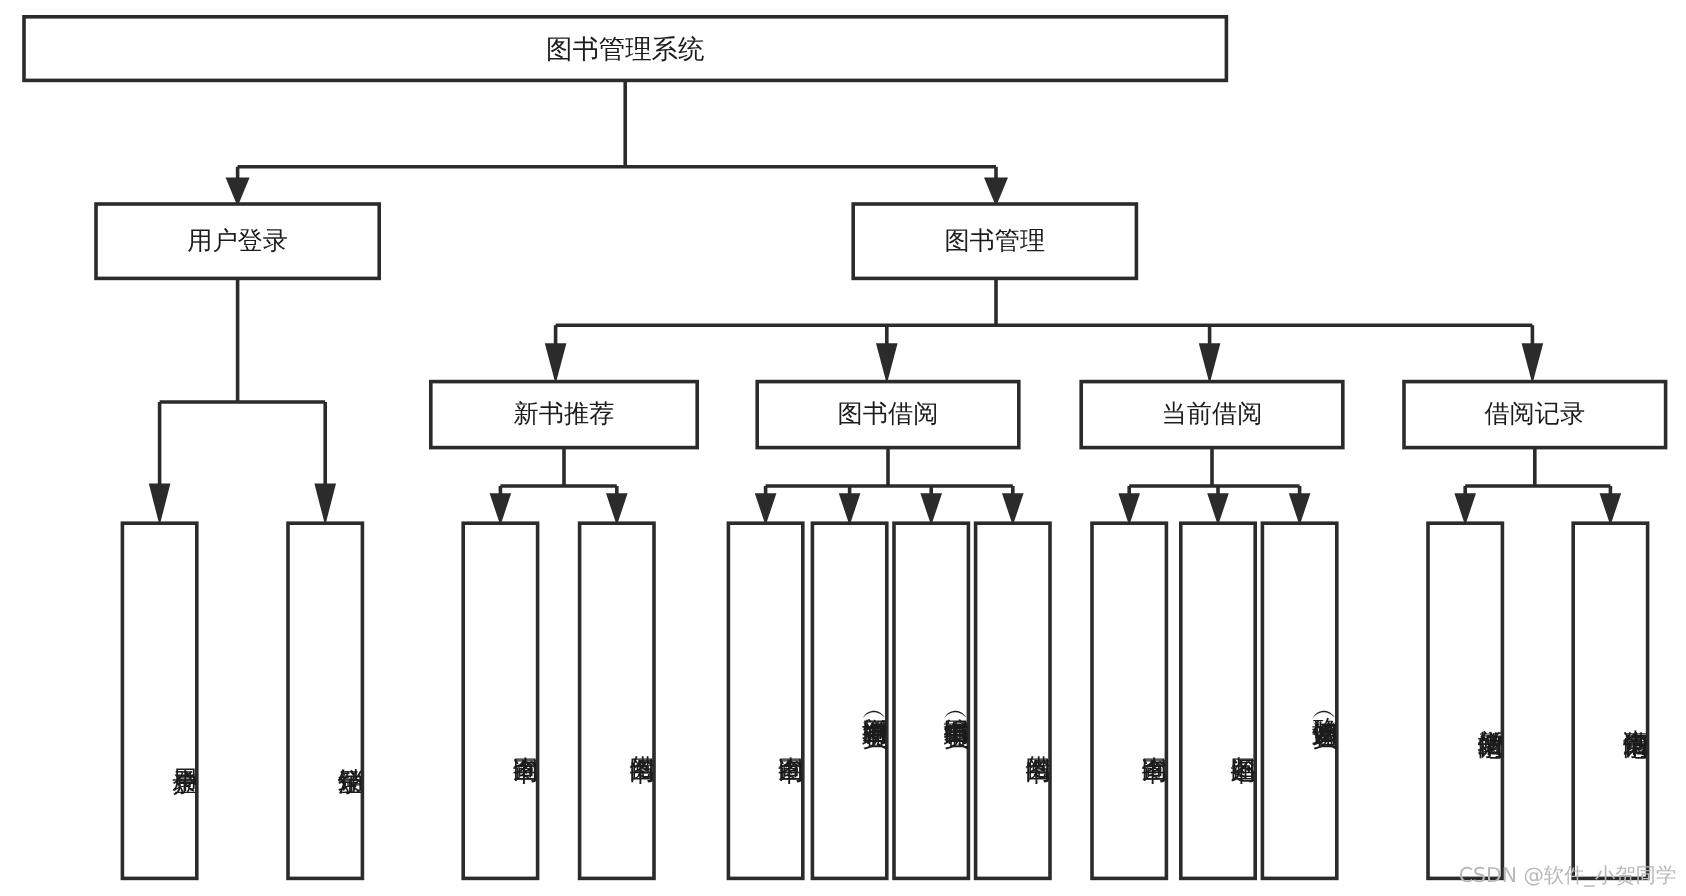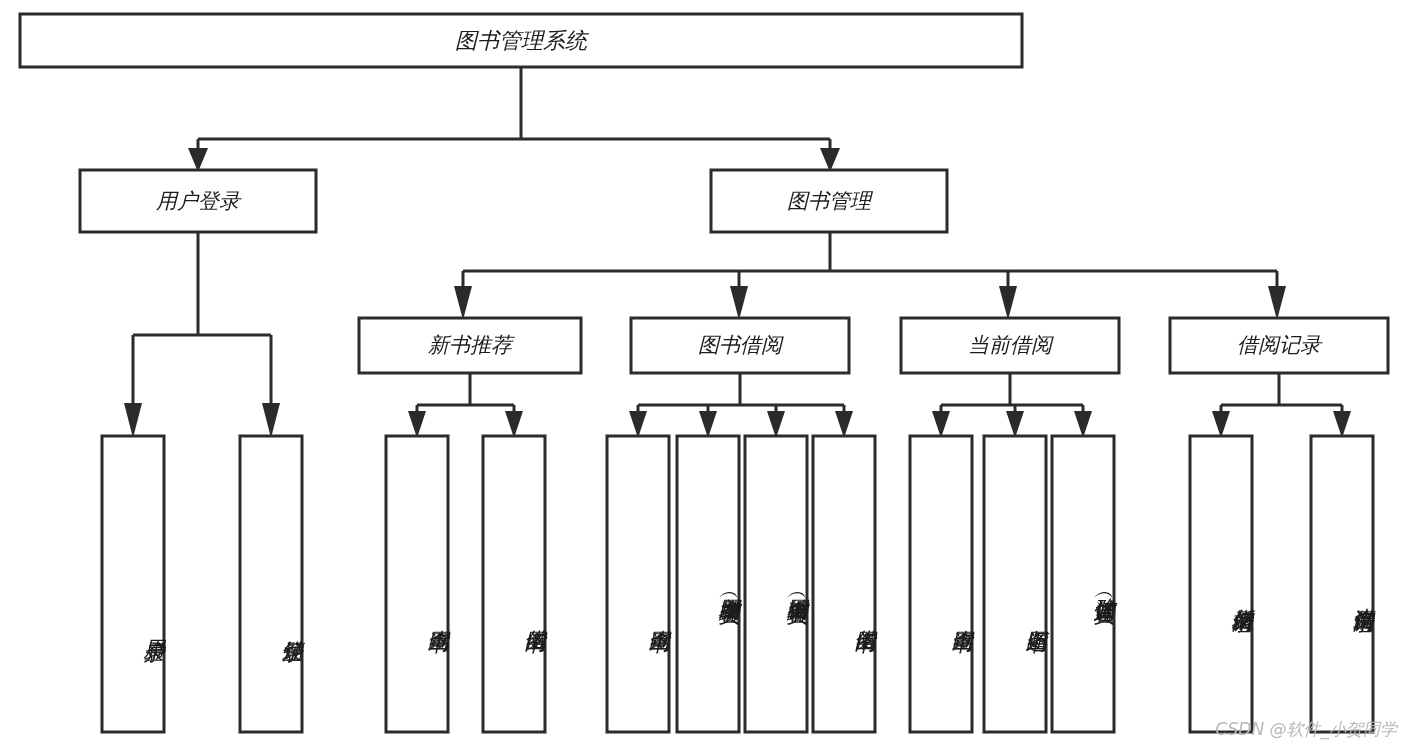--- a/index.html
+++ b/index.html
@@ -11,21 +11,20 @@
     width: 1405px;
     height: 747px;
     font-family: "DejaVu Sans", "Liberation Sans", sans-serif;
     overflow: hidden;
     position: relative;
   }
   #diagram-root {
     position: relative;
     width: 1405px;
     height: 747px;
-    font-style: italic;
   }
   svg.canvas {
     position: absolute;
     top: 0;
     left: 0;
     width: 1405px;
     height: 747px;
   }
   .node-box {
     fill: #ffffff;

